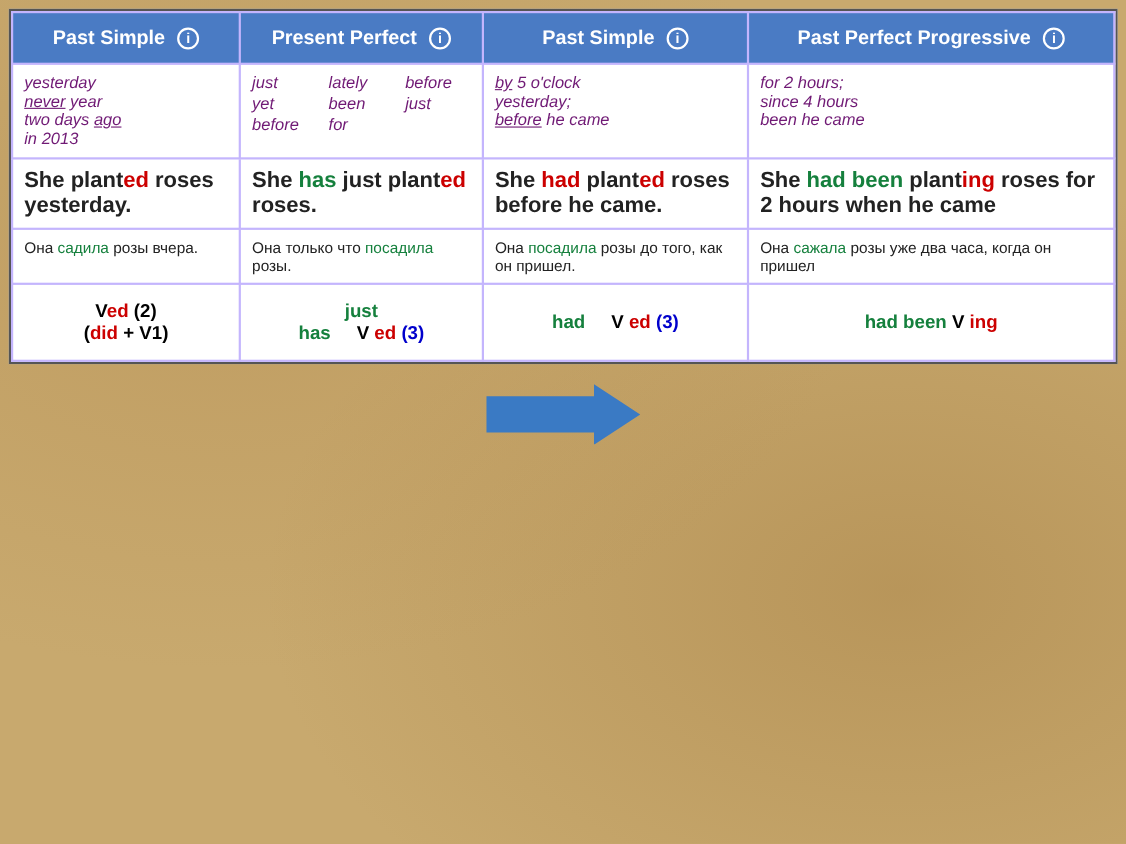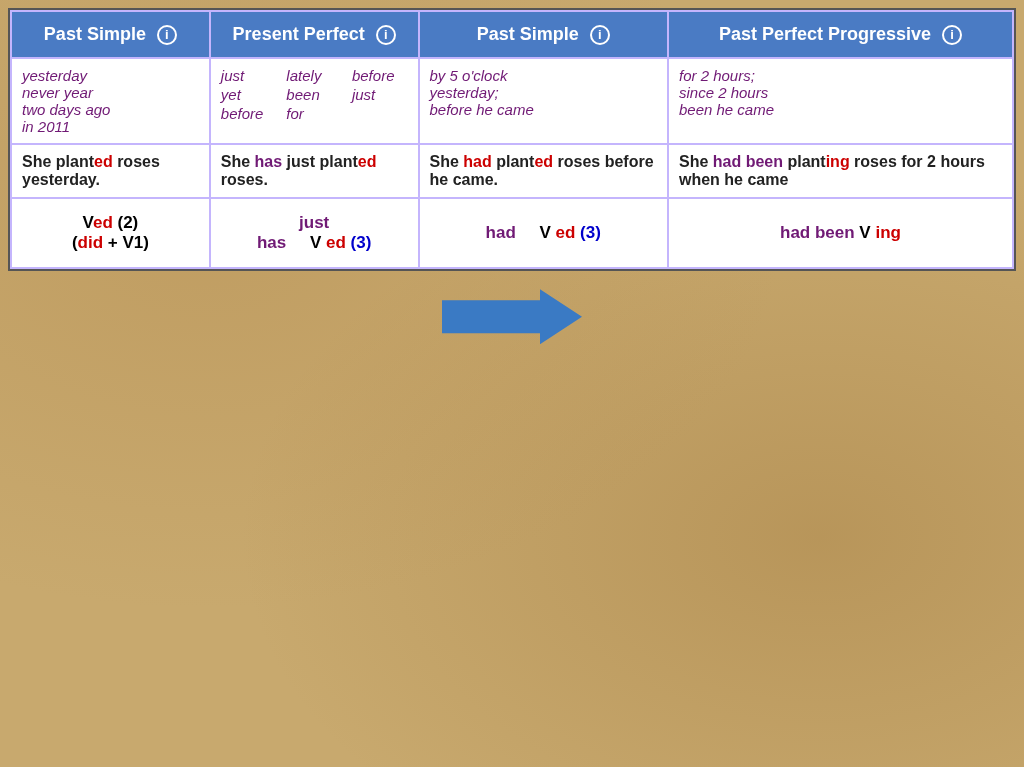--- a/index.html
+++ b/index.html
@@ -61,21 +61,21 @@
       background: white;
       color: #701a75;
     }
     .adverb-grid {
       display: grid;
       grid-template-columns: 1fr 1fr 1fr;
       gap: 2px 10px;
     }
     
     .example-row td {
-      font-size: 16px;
+      font-size: 20px;
       font-weight: bold;
       background: white;
       color: #222;
     }
     
     .russian-row td {
       font-size: 14px;
       background: white;
       color: #222;
     }
@@ -83,23 +83,23 @@
     .formula-row td {
       font-size: 17px;
       font-weight: bold;
       text-align: center;
       background: white;
       vertical-align: middle;
       padding: 14px 10px;
     }
     
     .red { color: #cc0000; }
-    .green { color: #701a75; }
+    .green { color: #15803d; }
     .blue { color: #0000cc; }
-    .underline { }
+    .underline { text-decoration: underline; }
     
     .arrow-section {
       width: 100%;
       display: flex;
       justify-content: center;
       padding: 18px 0 10px 0;
     }
     .arrow {
       width: 140px;
       height: 55px;
@@ -134,21 +134,21 @@
       </tr>
     </thead>
     <tbody>
 
       <tr class="adverb-row">
         <td>
           <div>
             <div><em>yesterday</em></div>
             <div><em><span class="underline">never</span> year</em></div>
             <div><em>two days <span class="underline">ago</span></em></div>
-            <div><em>in 2011</em></div>
+            <div><em>in 2013</em></div>
           </div>
         </td>
         <td>
           <div class="adverb-grid">
             <div><em>just</em></div>
             <div><em>lately</em></div>
             <div><em>before</em></div>
             <div><em>yet</em></div>
             <div><em>been</em></div>
             <div><em>just</em></div>
@@ -156,40 +156,54 @@
             <div><em>for</em></div>
           </div>
         </td>
         <td>
           <div><em><span class="underline">by</span> 5 o'clock</em></div>
           <div><em>yesterday;</em></div>
           <div><em><span class="underline">before</span> he came</em></div>
         </td>
         <td>
           <div><em>for  2 hours;</em></div>
-          <div><em>since 2 hours</em></div>
+          <div><em>since 4 hours</em></div>
           <div><em>been he came</em></div>
         </td>
       </tr>
 
       <tr class="example-row">
         <td>
           She  plant<span class="red">ed</span> roses yesterday.
         </td>
         <td>
           She <span class="green">has</span> just plant<span class="red">ed</span> roses.
         </td>
         <td>
           She <span class="red">had</span> plant<span class="red">ed</span> roses before he came.
         </td>
         <td>
           She <span class="green">had been</span> plant<span class="red">ing</span> roses for 2 hours when he came
         </td>
       </tr>
 
+      <tr class="russian-row">
+        <td>
+          Она <span class="green">садила</span> розы вчера.
+        </td>
+        <td>
+          Она только что <span class="green">посадила</span> розы.
+        </td>
+        <td>
+          Она  <span class="green">посадила</span> розы до того, как он пришел.
+        </td>
+        <td>
+          Она <span class="green">сажала</span> розы уже два часа, когда он пришел
+        </td>
+      </tr>
 
       <tr class="formula-row">
         <td>
           V<span class="red">ed</span> (2)<br>(<span class="red">did</span> + V1)
         </td>
         <td>
           <span class="green">just</span><br>
           <span class="green">has</span>&nbsp;&nbsp;&nbsp;&nbsp; V <span class="red">ed</span> <span class="blue">(3)</span>
         </td>
         <td>

